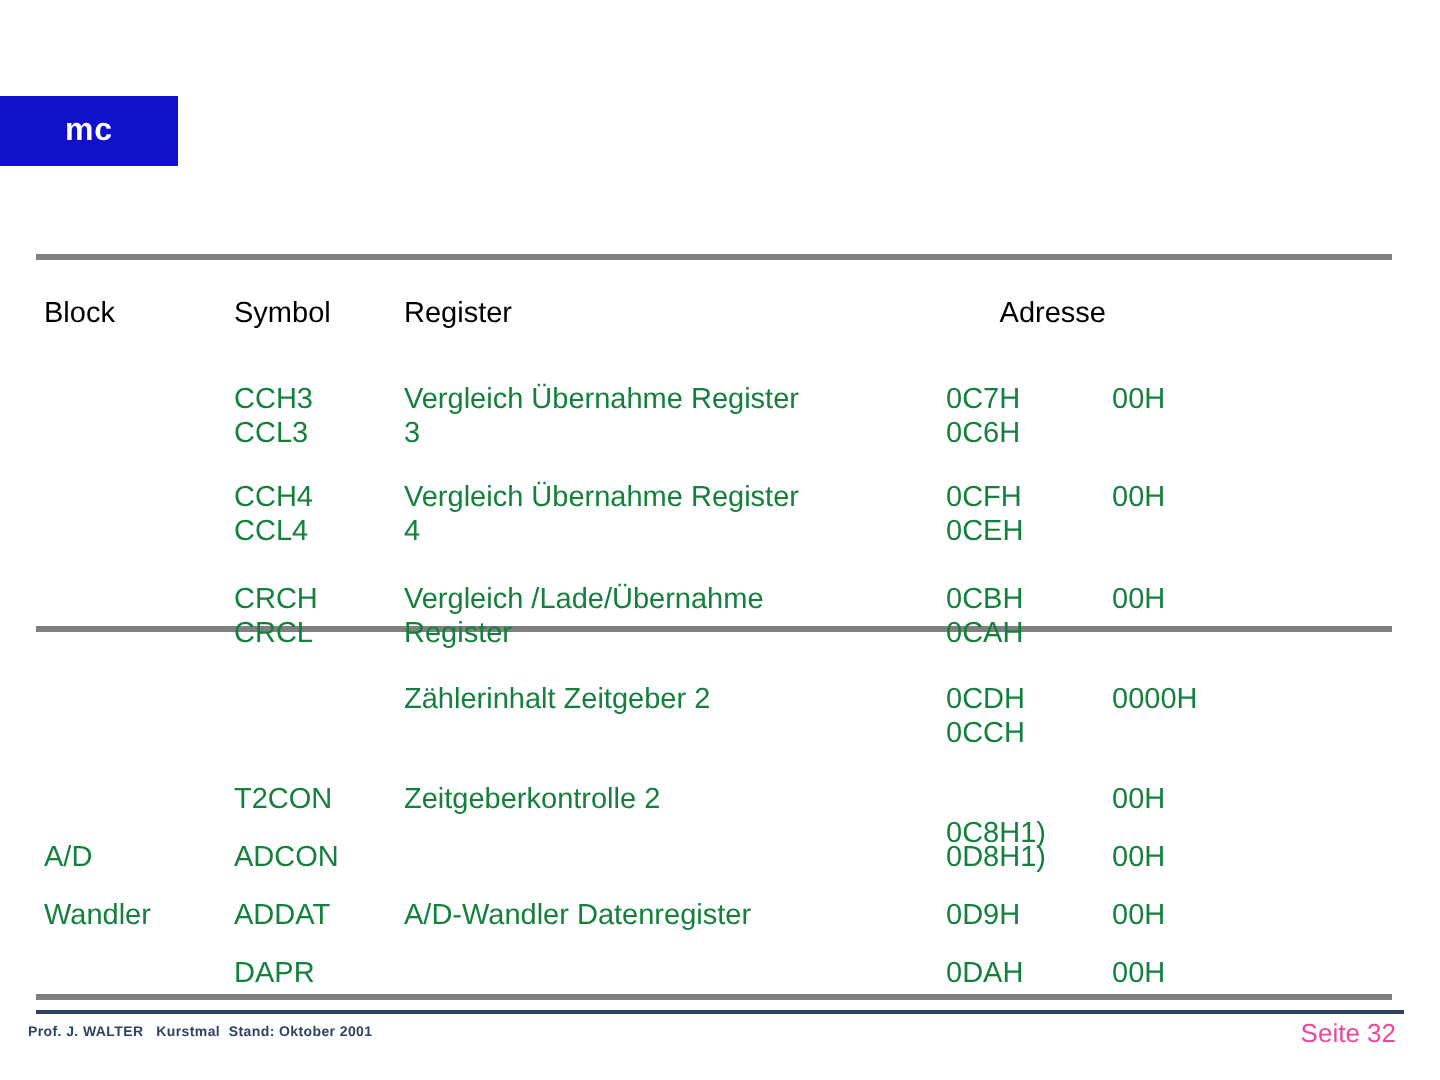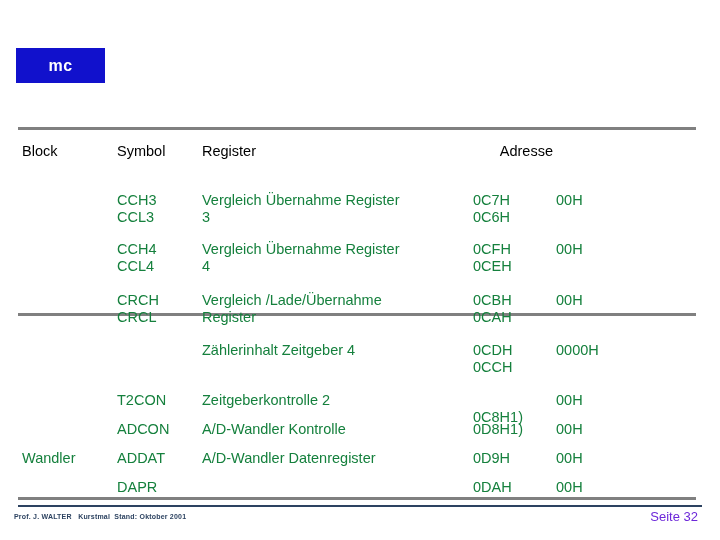--- a/index.html
+++ b/index.html
@@ -15,21 +15,20 @@
     position: relative;
   }
 
   
   #slide-header {
     position: absolute;
     left: 0;
     top: 0;
     width: 580px;
     height: 120px;
-    margin-left: 16px;
   }
   #logo-badge {
     position: absolute;
     left: 0px;
     top: 48px;
     width: 89px;
     height: 35px;
     background: #1111cc;
     color: #ffffff;
     font-weight: bold;
@@ -120,36 +119,36 @@
     font-weight: bold;
     color: #2d4361;
     letter-spacing: 0.2px;
     white-space: pre;
   }
   #footer-page {
     position: absolute;
     right: 22px;
     top: 1px;
     font-size: 13px;
-    color: #6d28d9;
+    color: #ec4899;
   }
 </style>
 </head>
 <body>
 
 <div id="slide-header">
   <div id="logo-badge">
     <span>mc</span>
   </div>
 </div>
 
 <div class="rule" id="rule-top"></div>
 
 <div id="sfr-table">
-  <div class="trow" id="thead" style="height:52px;">
+  <div class="trow" id="thead" style="height:52px;margin-top:6px;">
     <div class="cell c-block" style="top:13px;">Block</div>
     <div class="cell c-symbol" style="top:13px;">Symbol</div>
     <div class="cell c-reg" style="top:13px;">Register</div>
     <div class="cell c-addr" style="top:13px;">Adresse</div>
   </div>
 
   <div class="rule" id="rule-header"></div>
 
   <div id="tbody">
       <div class="trow" style="position: absolute; left: 0px; top: 62px; height: 49px;">
@@ -177,35 +176,35 @@
         <div class="cell c-symbol" style="top: 0px;">CRCH
 CRCL</div>
         <div class="cell c-reg" style="top: 0px;">Vergleich /Lade/Übernahme
   Register</div>
         <div class="cell c-addr" style="top: 0px;">0CBH
 0CAH</div>
         <div class="cell c-value" style="top: 0px;">00H</div>
       </div>
       <div class="trow" style="position: absolute; left: 0px; top: 212px; height: 50px;">
         <div class="cell c-block" style="top: 0px;"></div>
-        <div class="cell c-reg" style="top: 0px;">Zählerinhalt Zeitgeber 4</div>
+        <div class="cell c-reg" style="top: 0px;">Zählerinhalt Zeitgeber 2</div>
         <div class="cell c-addr" style="top: 0px;">0CDH
 0CCH</div>
         <div class="cell c-value" style="top: 0px;">0000H</div>
       </div>
       <div class="trow" style="position: absolute; left: 0px; top: 262px; height: 29px;">
         <div class="cell c-block" style="top: 0px;"></div>
         <div class="cell c-symbol" style="top: 0px;">T2CON</div>
         <div class="cell c-reg" style="top: 0px;">Zeitgeberkontrolle 2</div>
         <div class="cell c-addr" style="top: 17px;">0C8H1)</div>
         <div class="cell c-value" style="top: 0px;">00H</div>
       </div>
       <div class="trow" style="position: absolute; left: 0px; top: 291px; height: 29px;">
+        <div class="cell c-block" style="top: 0px;">A/D</div>
         <div class="cell c-symbol" style="top: 0px;">ADCON</div>
-        <div class="cell c-reg" style="top: 0px;">A/D-Wandler Kontrolle</div>
         <div class="cell c-addr" style="top: 0px;">0D8H1)</div>
         <div class="cell c-value" style="top: 0px;">00H</div>
       </div>
       <div class="trow" style="position: absolute; left: 0px; top: 320px; height: 29px; padding-left: 43px;">
         <div class="cell c-block" style="top: 0px;">Wandler</div>
         <div class="cell c-symbol" style="top: 0px;">ADDAT</div>
         <div class="cell c-reg" style="top: 0px;">A/D-Wandler Datenregister</div>
         <div class="cell c-addr" style="top: 0px;">0D9H</div>
         <div class="cell c-value" style="top: 0px;">00H</div>
       </div>

